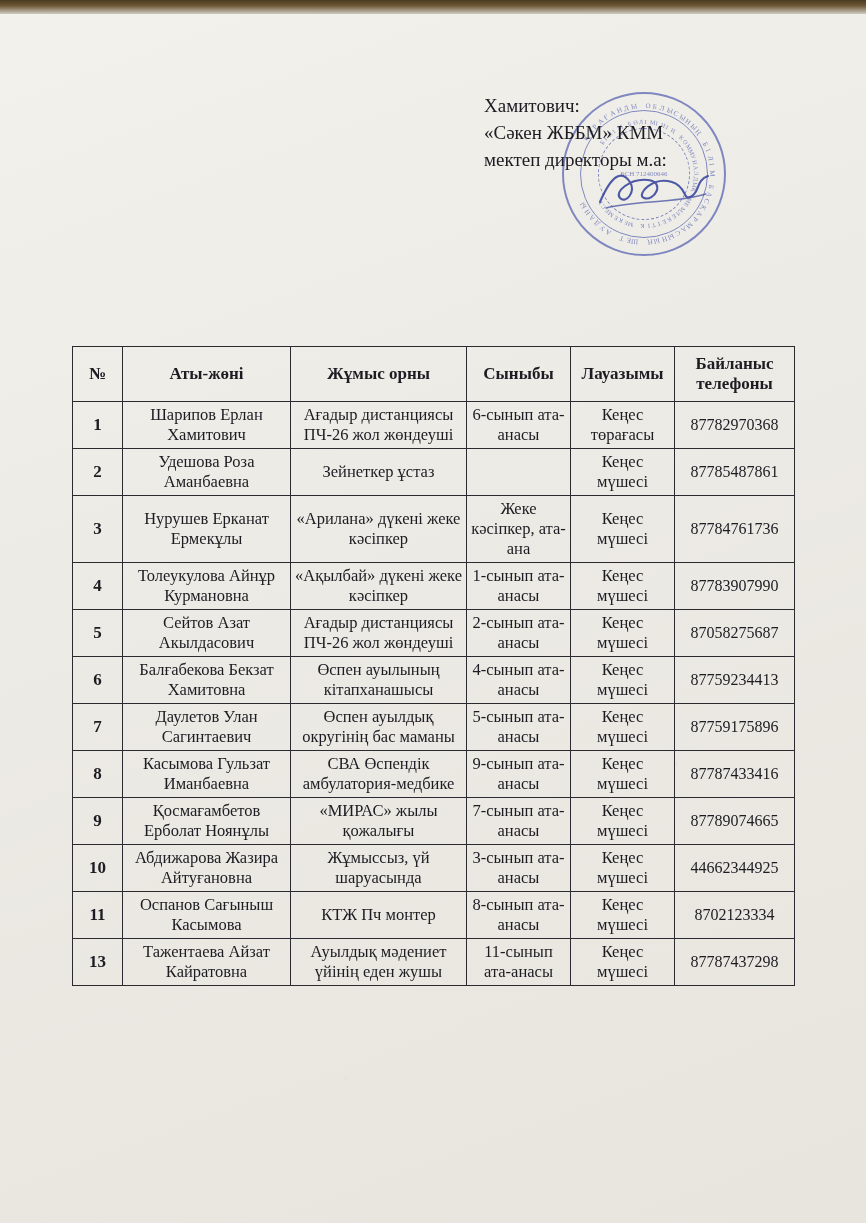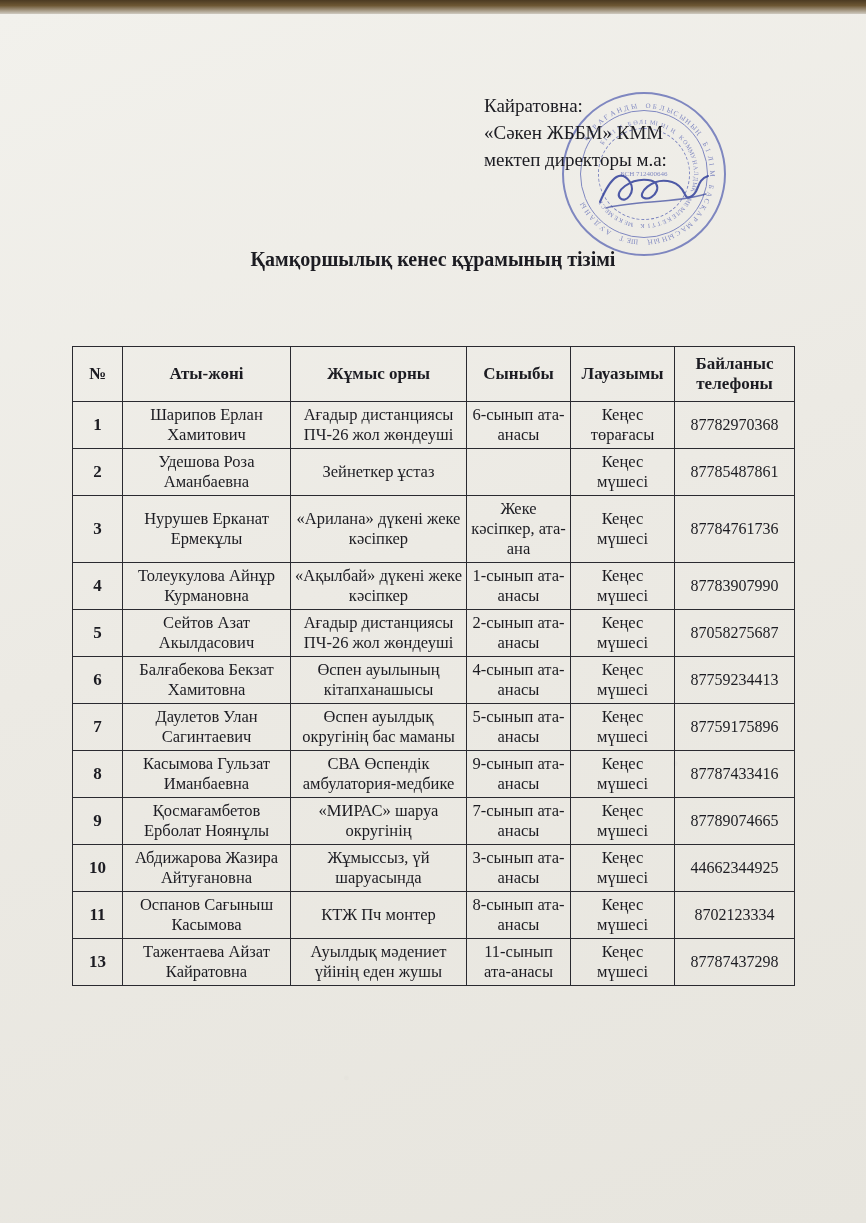--- a/index.html
+++ b/index.html
@@ -286,27 +286,26 @@
       </div>
     <div class="stamp-center">БСН 712400646</div>
   </div>
 
   <svg class="signature" viewBox="0 0 120 48">
     <path d="M4 38 C 16 10, 26 6, 34 18 C 40 28, 30 40, 24 34 C 18 28, 34 14, 52 16 C 70 18, 58 38, 48 34 C 40 31, 56 12, 76 18 C 92 23, 86 38, 96 32 C 104 27, 100 16, 112 12" fill="none" stroke="#32409b" stroke-width="2.1" stroke-linecap="round"></path>
     <path d="M10 44 C 40 36, 76 40, 110 30" fill="none" stroke="#32409b" stroke-width="1.4" stroke-linecap="round" opacity=".8"></path>
   </svg>
 
   <div class="approval">
-    <div>Кайратовна:</div>
+    <div>Хамитович:</div>
     <div>«Сәкен ЖББМ» КММ</div>
     <div>мектеп директоры м.а:</div>
   </div>
 
   <div class="doc-title">
-    <div class="l2">Қамқоршылық кенес құрамының  тізімі</div>
   </div>
 
   <div class="table-wrap">
     <table>
       <colgroup>
         <col class="c-num">
           <col class="c-name">
           <col class="c-work">
         <col class="c-class">
           <col class="c-pos">
@@ -383,21 +382,21 @@
             <td class="num">8</td>
             <td>Касымова Гульзат Иманбаевна</td>
             <td>СВА Өспендік амбулатория-медбике</td>
             <td>9-сынып ата-анасы</td>
             <td>Кеңес мүшесі</td>
             <td class="phone">87787433416</td>
           </tr>
           <tr>
             <td class="num">9</td>
             <td>Қосмағамбетов Ерболат Ноянұлы</td>
-            <td>«МИРАС» шаруа округінің</td>
+            <td>«МИРАС» жылы қожалығы</td>
             <td>7-сынып ата-анасы</td>
             <td>Кеңес мүшесі</td>
             <td class="phone">87789074665</td>
           </tr>
           <tr>
             <td class="num">10</td>
             <td>Абдижарова Жазира Айтуғановна</td>
             <td>Жұмыссыз, үй шаруасында</td>
             <td>3-сынып ата-анасы</td>
             <td>Кеңес мүшесі</td>

